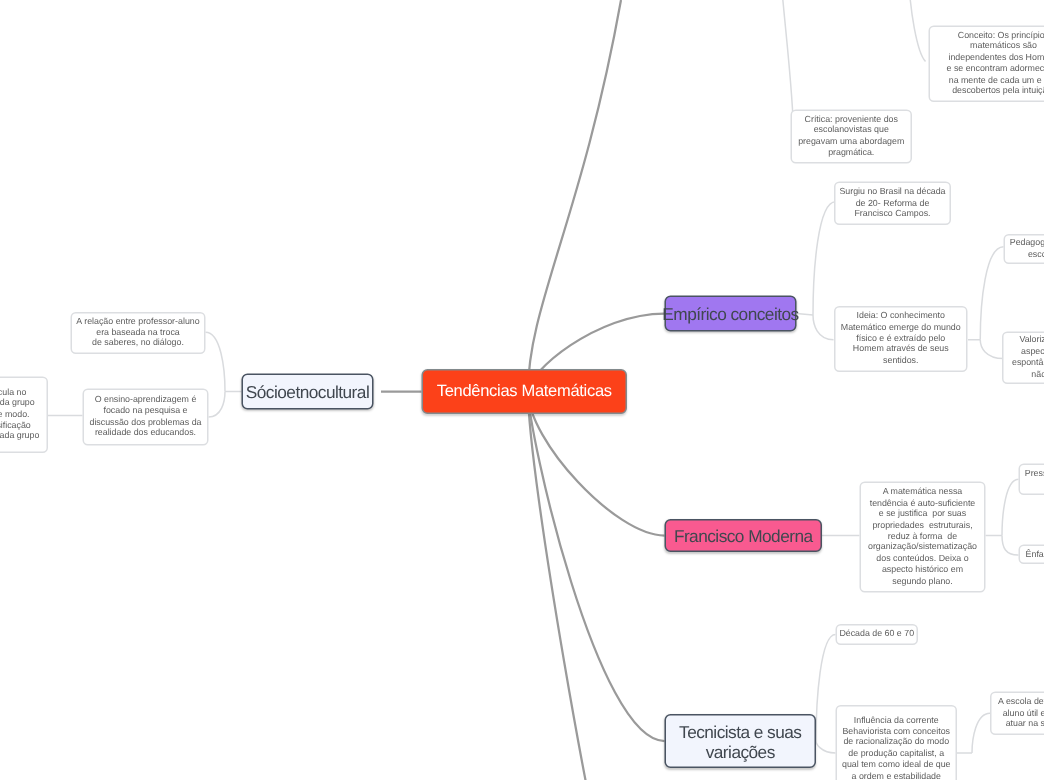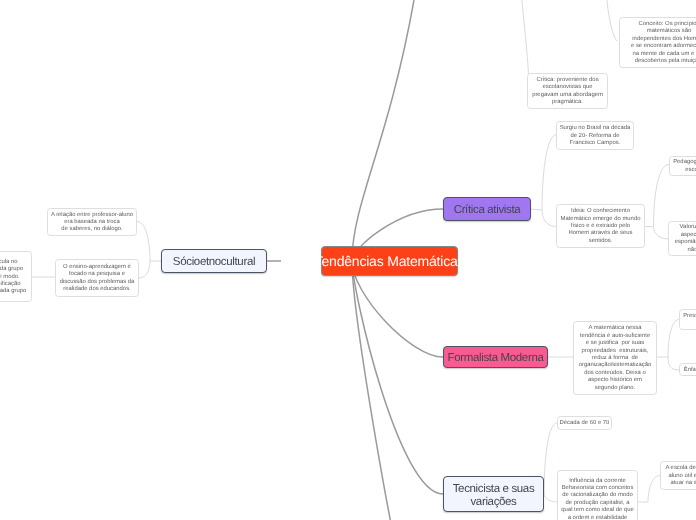--- a/index.html
+++ b/index.html
@@ -4,21 +4,21 @@
 <title>Mind map</title>
 <style>
 html,body{margin:0;padding:0;background:#ffffff;}
 body{width:696px;height:520px;overflow:hidden;position:relative;
      font-family:"Liberation Sans",sans-serif;-webkit-font-smoothing:antialiased;text-rendering:geometricPrecision;}
 #stage{position:absolute;left:0;top:0;width:696px;height:520px;}
 svg#links{position:absolute;left:0;top:0;width:696px;height:520px;pointer-events:none;}
 .node{position:absolute;box-sizing:border-box;display:flex;align-items:center;
       justify-content:center;text-align:center;white-space:pre;}
 .root{background:#FC4119;border:1.7px solid #82898c;border-radius:4px;box-shadow:0 1px 1.5px rgba(0,0,0,0.18);color:#fff;
-      font-size:14px;letter-spacing:-0.2px;margin-left:40px;}
+      font-size:11px;letter-spacing:-0.2px;}
 .lvl1{border:1.4px solid #4a5462;border-radius:4px;box-shadow:0 1px 1.5px rgba(0,0,0,0.22);font-size:11.5px;color:#40474f;line-height:13px;padding-top:3px;white-space:pre;letter-spacing:-0.35px;}
 .leaf{background:#fff;border:1px solid #dcdee1;border-radius:3.5px;font-size:5.9px;
       color:#5d5d5d;line-height:7.4px;padding:1.5px 0 0 0;}
 </style>
 </head>
 <body>
 
 <div id="stage">
   <svg id="links" viewBox="0 0 696 520">
     <g class="main-links" fill="none" stroke="#9a9a9a" stroke-width="1.5">
@@ -53,28 +53,28 @@
       <path d="M648,502 C648,492.6 650.6,475.5 660,475.5"></path>
       <path d="M529,90 C529,60 522,10 518.5,-40"></path>
       <path d="M617,41 C612,36 606,10 605,-30"></path>
     </g>
   </svg>
 
   <div class="node root" style="left:281px;top:246px;width:137px;height:30px;">
     <span>Tendências Matemáticas</span>
   </div>
 
-  <div class="node lvl1" style="left:161px;top:249px;width:106px;height:24px;background:#F2F5FD;">
+  <div class="node lvl1" style="left:161px;top:249px;width:88px;height:24px;background:#F2F5FD;">
     <span>Sócioetnocultural</span>
   </div>
   <div class="node lvl1" style="left:443px;top:197px;width:88px;height:24px;background:#A077F0;">
-    <span>Crítica ativista</span>
+    <span>Empírico conceitos</span>
   </div>
   <div class="node lvl1" style="left:443px;top:346px;width:105px;height:22px;background:#F95A90;">
-    <span>Formalista Moderna</span>
+    <span>Francisco Moderna</span>
   </div>
   <div class="node lvl1" style="left:443px;top:476px;width:101px;height:36px;background:#F2F5FD;">
     <span>Tecnicista e suas
 variações</span>
   </div>
 
   <div class="node leaf" style="left:47px;top:208px;width:90px;height:28px;">
     <span>A relação entre professor-aluno
 era baseada na troca
 de saberes, no diálogo.</span>

